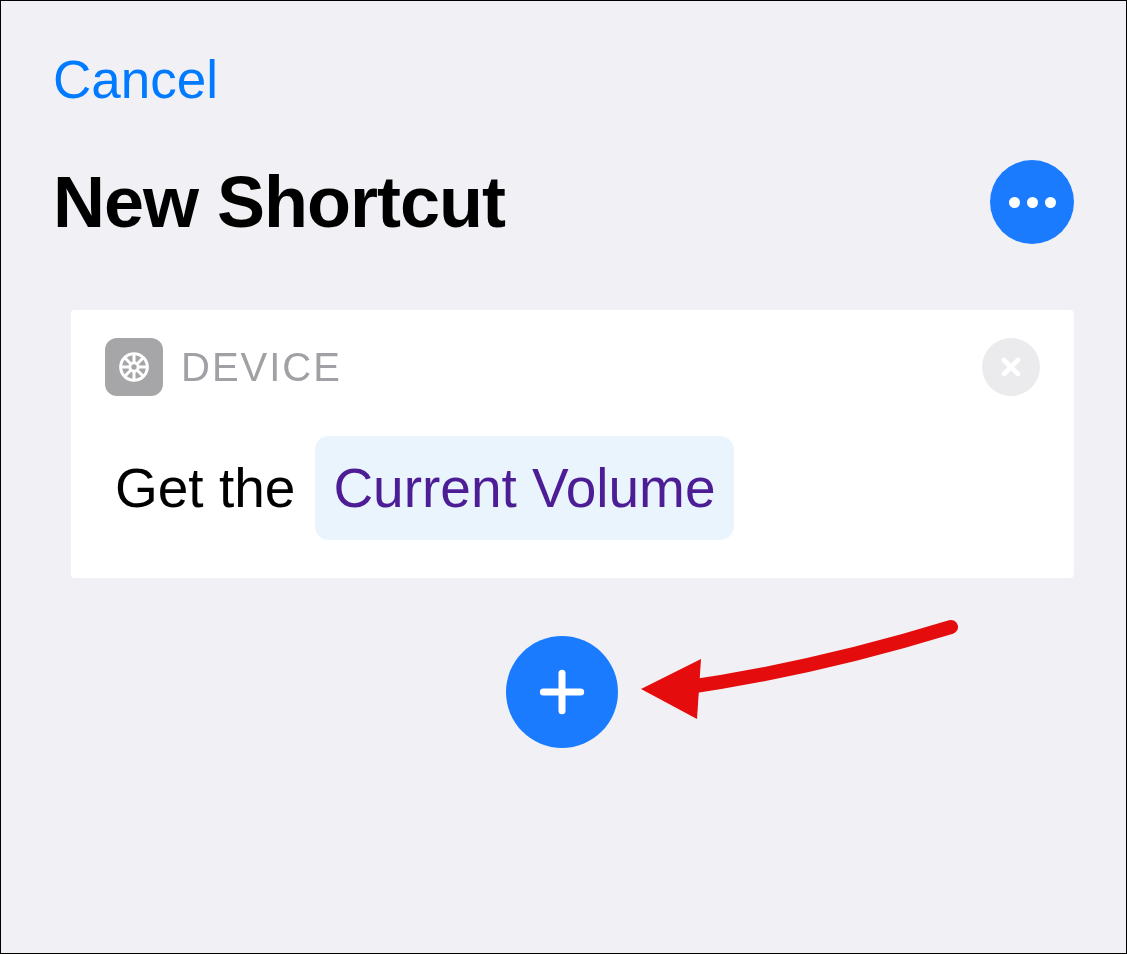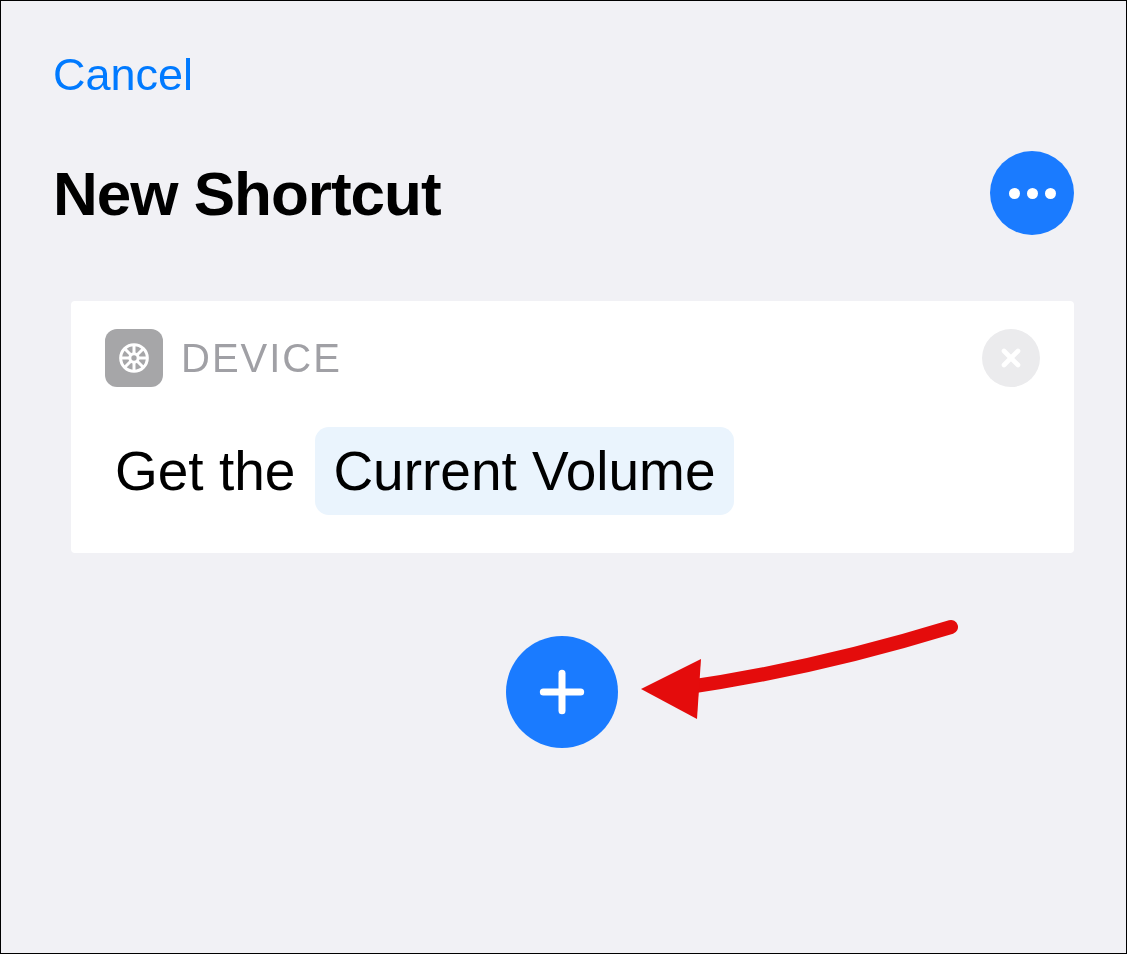--- a/index.html
+++ b/index.html
@@ -16,36 +16,36 @@
     border: 1px solid #000;
     position: relative;
   }
   .header {
     display: flex;
     justify-content: space-between;
     align-items: center;
     padding: 48px 52px 0 52px;
   }
   .nav-link {
-    font-size: 45px;
+    font-size: 53px;
     color: #007aff;
     font-weight: 400;
     cursor: pointer;
   }
   .nav-link.next {
     font-weight: 600;
   }
   .title-row {
     display: flex;
     justify-content: space-between;
     align-items: center;
     padding: 50px 52px 0 52px;
   }
   .page-title {
-    font-size: 62px;
+    font-size: 72px;
     font-weight: 800;
     color: #000;
     letter-spacing: -1px;
   }
   .more-button {
     width: 84px;
     height: 84px;
     border-radius: 50%;
     background: #1a7bff;
     display: flex;
@@ -106,22 +106,22 @@
     font-size: 55px;
     font-weight: 400;
     color: #000;
     display: flex;
     align-items: center;
     gap: 20px;
     padding-left: 10px;
   }
   .param-chip {
     background: #eaf4fd;
-    color: #000000;
-    padding: 12px 18px;
+    color: #4c1d95;
+    padding: 20px 18px;
     border-radius: 14px;
     font-size: 55px;
     font-weight: 400;
     cursor: pointer;
   }
   .add-button {
     position: absolute;
     left: 505px;
     top: 635px;
     width: 112px;

